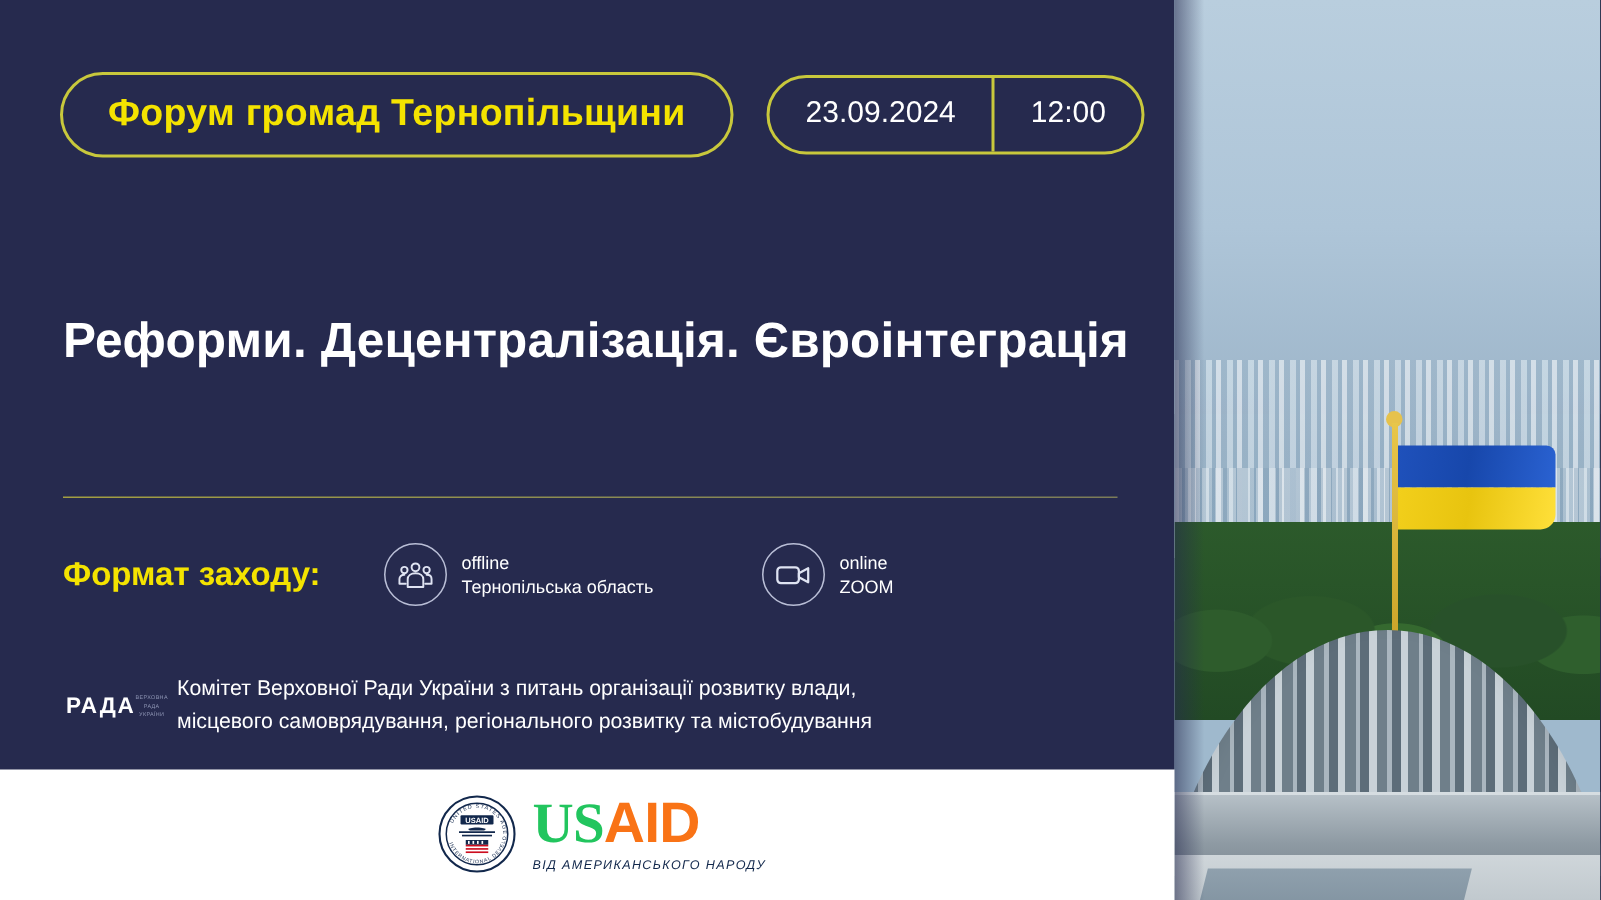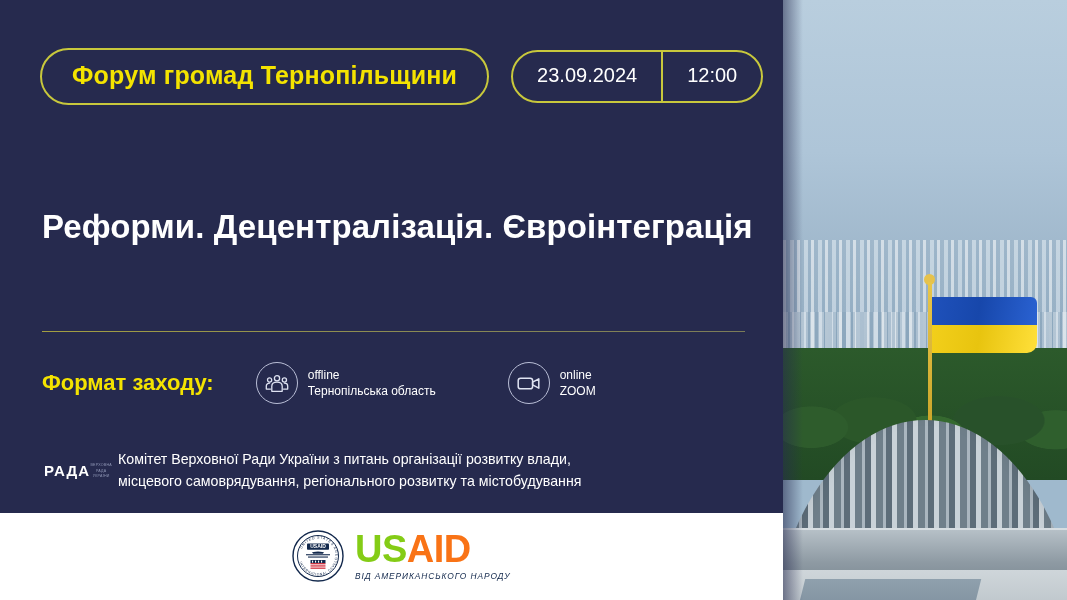--- a/index.html
+++ b/index.html
@@ -306,21 +306,21 @@
     gap: 11px;
   }
   .usaid-seal { flex: 0 0 auto; }
   .usaid-right { display: flex; flex-direction: column; }
   .usaid-word {
     font-size: 38px;
     font-weight: bold;
     letter-spacing: -0.5px;
     line-height: .95;
   }
-  .usaid-word .us { color: #84cc16; }
+  .usaid-word .us { color: #22c55e; font-family: Liberation Serif, serif; }
   .usaid-word .aid { color: #f97316; }
   .usaid-tag {
     color: #12284c;
     font-size: 8.4px;
     letter-spacing: .9px;
     margin-top: 3px;
     font-style: italic;
   }
 </style>
 </head>

